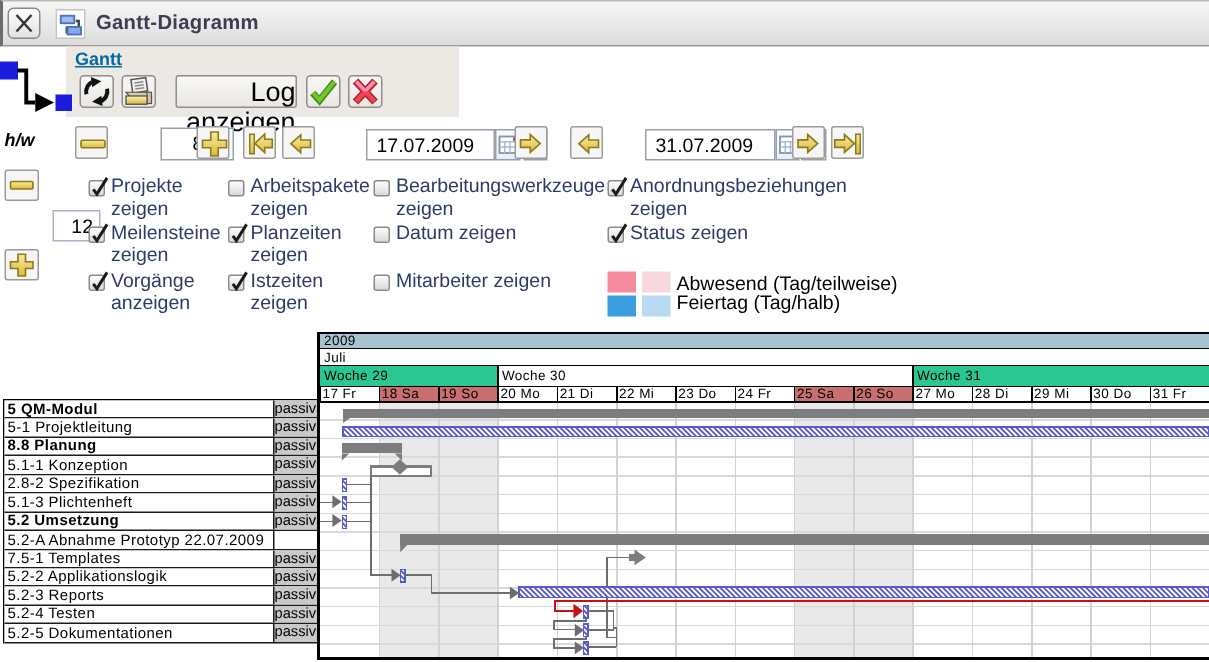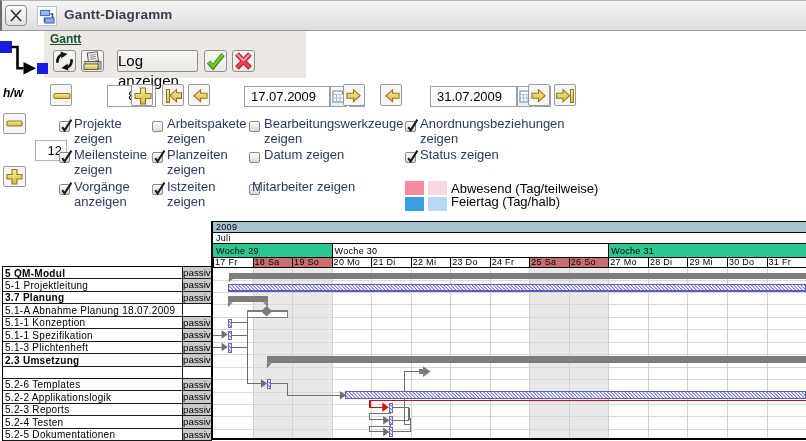--- a/index.html
+++ b/index.html
@@ -5,25 +5,25 @@
   font-family:"Liberation Sans",sans-serif; position:relative; }
 .abs { position:absolute; }
 #titlebar { left:0; top:0; width:806px; height:31px;
   background:linear-gradient(#f5f5f5,#e9e9e9 55%,#dcdcdc);
   border-bottom:1.5px solid #9a9a9a; border-top:1px solid #b8b8b8; border-left:2px solid #6c6c6c; }
 #xbtn { position:absolute; left:5px; top:5px; width:22px; height:21px; border:1px solid #8a8a8a;
   border-radius:4px; background:linear-gradient(#fdfdfd,#e2e2e2); }
 #winicon { position:absolute; left:37px; top:6px; width:20px; height:20px; background:#fff; border:1px solid #c4c4c4; }
 #title { position:absolute; left:64px; top:7px; font-size:13.5px; font-weight:bold; color:#3c3c52; letter-spacing:.2px; }
 #panel { left:44px; top:31px; width:262px; height:47px; background:#ece9e4; }
-#gantt-lbl { left:50px; top:32px; font-size:12px; font-weight:bold; color:#14532d;text-decoration:underline; }
+#gantt-lbl { left:50px; top:32px; font-size:12px; font-weight:bold; color:#0369a1;text-decoration:underline; }
 .btn { position:absolute; height:22px; border:1px solid #8e8e8e; border-radius:3px;
   background:linear-gradient(#f9f8f7,#e9e7e3); }
 .ib { width:23px; }
-#logbtn { left:117px; top:50px; width:81px; font-size:15px; color:#000; text-align:left; line-height:20px; border-radius:2px; }
+#logbtn { left:117px; top:50px; width:81px; font-size:18px; color:#000; text-align:right; line-height:20px; border-radius:2px; }
 .fld { position:absolute; background:#fff; border:1px solid #9aa0a8; font-size:13px; color:#000;margin-left:30px; }
 .ybtn { position:absolute; width:22px; height:22px; border:1px solid #9b9b9b; border-radius:2px; background:#f7f6f4; }
 #hw { left:3px; top:86px; font-size:12px; font-weight:bold; color:#000;font-style:italic; }
 .cbi { position:absolute; }
 .cb { position:relative; display:inline-block; width:11px; height:11px; border:1px solid #8a8a8a;
   border-radius:2px; background:linear-gradient(#fff,#d8d8d8); }
 .cbl { position:absolute; font-size:13px; line-height:15.2px; color:#2c3b66; white-space:pre-line; }
 .lgd { position:absolute; width:19px; height:14px; }
 .lgt { position:absolute; font-size:13px; color:#000; }
 #ttable { position:absolute; left:2px; top:266px; width:210px; border-top:1.4px solid #000; border-left:1.4px solid #000; }
@@ -170,21 +170,21 @@
         <path d="M3.2 11.2 L5.6 14.4 L12.4 3.6" stroke="#1a1a1a" stroke-width="2" fill="none"></path>
       </svg></span></div><div class="cbl" style="left:167px;top:146.5px">Planzeiten
 zeigen</div>
 <div class="cbi" style="left:152px;top:181px"><span class="cb"><svg width="16" height="17" viewBox="0 0 16 17" style="position:absolute;left:-1px;top:-6px">
         <path d="M3.2 11.2 L5.6 14.4 L12.4 3.6" stroke="#1a1a1a" stroke-width="2" fill="none"></path>
       </svg></span></div><div class="cbl" style="left:167px;top:179px">Istzeiten
 zeigen</div>
 <div class="cbi" style="left:249px;top:118px"><span class="cb"></span></div><div class="cbl" style="left:264px;top:116px">Bearbeitungswerkzeuge
 zeigen</div>
 <div class="cbi" style="left:249px;top:148.5px"><span class="cb"></span></div><div class="cbl" style="left:264px;top:146.5px">Datum zeigen</div>
-<div class="cbi" style="left:249px;top:181px"><span class="cb"></span></div><div class="cbl" style="left:252px;top:179px">Mitarbeiter zeigen</div>
+<div class="cbi" style="left:249px;top:181px"><span class="cb"></span></div><div class="cbl" style="left:264px;top:179px">Mitarbeiter zeigen</div>
 <div class="cbi" style="left:405px;top:118px"><span class="cb"><svg width="16" height="17" viewBox="0 0 16 17" style="position:absolute;left:-1px;top:-6px">
         <path d="M3.2 11.2 L5.6 14.4 L12.4 3.6" stroke="#1a1a1a" stroke-width="2" fill="none"></path>
       </svg></span></div><div class="cbl" style="left:420px;top:116px">Anordnungsbeziehungen
 zeigen</div>
 <div class="cbi" style="left:405px;top:148.5px"><span class="cb"><svg width="16" height="17" viewBox="0 0 16 17" style="position:absolute;left:-1px;top:-6px">
         <path d="M3.2 11.2 L5.6 14.4 L12.4 3.6" stroke="#1a1a1a" stroke-width="2" fill="none"></path>
       </svg></span></div><div class="cbl" style="left:420px;top:146.5px">Status zeigen</div>
 
 <div class="lgd" style="left:405px;top:181px;background:#f48ba1"></div>
 <div class="lgd" style="left:428px;top:181px;background:#f8d7de"></div>
@@ -196,48 +196,45 @@
 <div id="ttable">
 <div class="trow">
       <div class="tname" style="font-weight:bold">5 QM-Modul</div>
       <div class="pv">passiv</div>
     </div>
 <div class="trow">
       <div class="tname">5-1 Projektleitung</div>
       <div class="pv">passiv</div>
     </div>
 <div class="trow">
-      <div class="tname" style="font-weight:bold">3.7 Planung</div>
-      <div class="pv">passiv</div>
-    </div>
-<div class="trow">
-      <div class="tname">5.1-A Abnahme Planung 18.07.2009</div>
+      <div class="tname" style="font-weight:bold">8.8 Planung</div>
+      <div class="pv">passiv</div>
+    </div>
+<div class="trow">
+      <div class="tname">5.1-1 Konzeption</div>
+      <div class="pv">passiv</div>
+    </div>
+<div class="trow">
+      <div class="tname">2.8-2 Spezifikation</div>
+      <div class="pv">passiv</div>
+    </div>
+<div class="trow">
+      <div class="tname">5.1-3 Plichtenheft</div>
+      <div class="pv">passiv</div>
+    </div>
+<div class="trow">
+      <div class="tname" style="font-weight:bold">5.2 Umsetzung</div>
+      <div class="pv">passiv</div>
+    </div>
+<div class="trow">
+      <div class="tname">5.2-A Abnahme Prototyp 22.07.2009</div>
       <div class="pv empty"></div>
     </div>
 <div class="trow">
-      <div class="tname">5.1-1 Konzeption</div>
-      <div class="pv">passiv</div>
-    </div>
-<div class="trow">
-      <div class="tname">5.1-1 Spezifikation</div>
-      <div class="pv">passiv</div>
-    </div>
-<div class="trow">
-      <div class="tname">5.1-3 Plichtenheft</div>
-      <div class="pv">passiv</div>
-    </div>
-<div class="trow">
-      <div class="tname" style="font-weight:bold">2.3 Umsetzung</div>
-      <div class="pv">passiv</div>
-    </div>
-<div class="trow">
-      <div class="pv empty"></div>
-    </div>
-<div class="trow">
-      <div class="tname">5.2-6 Templates</div>
+      <div class="tname">7.5-1 Templates</div>
       <div class="pv">passiv</div>
     </div>
 <div class="trow">
       <div class="tname">5.2-2 Applikationslogik</div>
       <div class="pv">passiv</div>
     </div>
 <div class="trow">
       <div class="tname">5.2-3 Reports</div>
       <div class="pv">passiv</div>
     </div>

